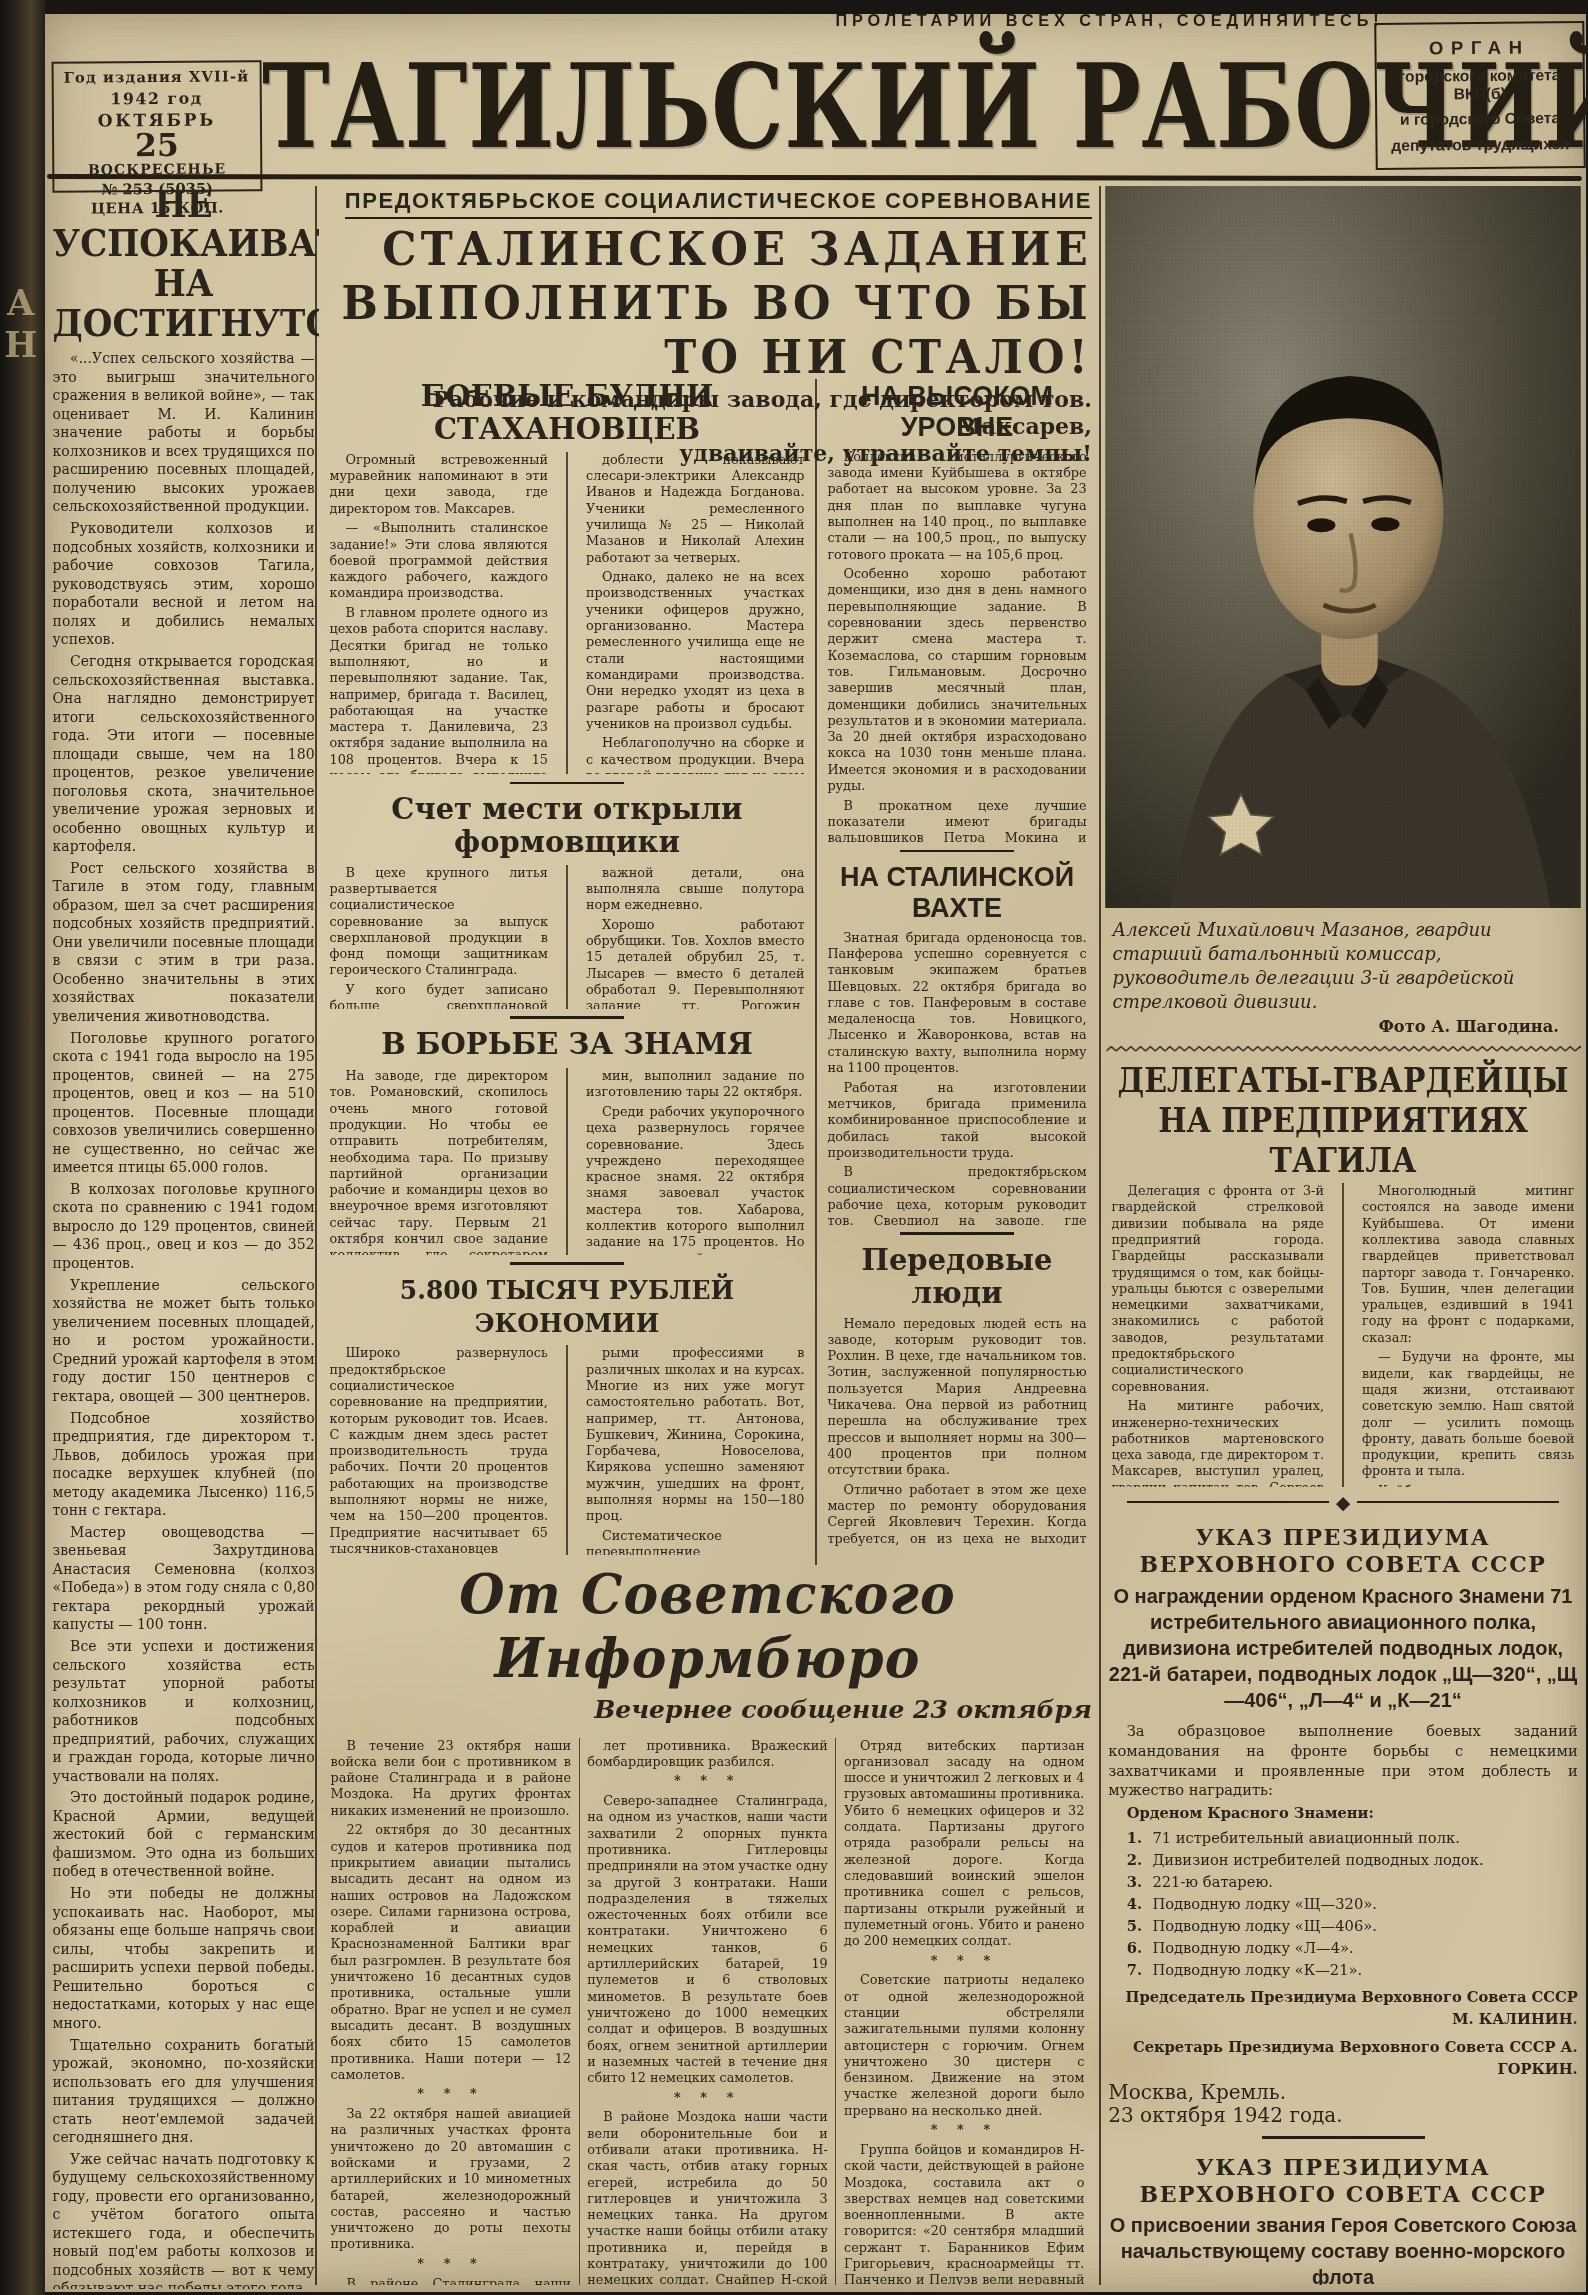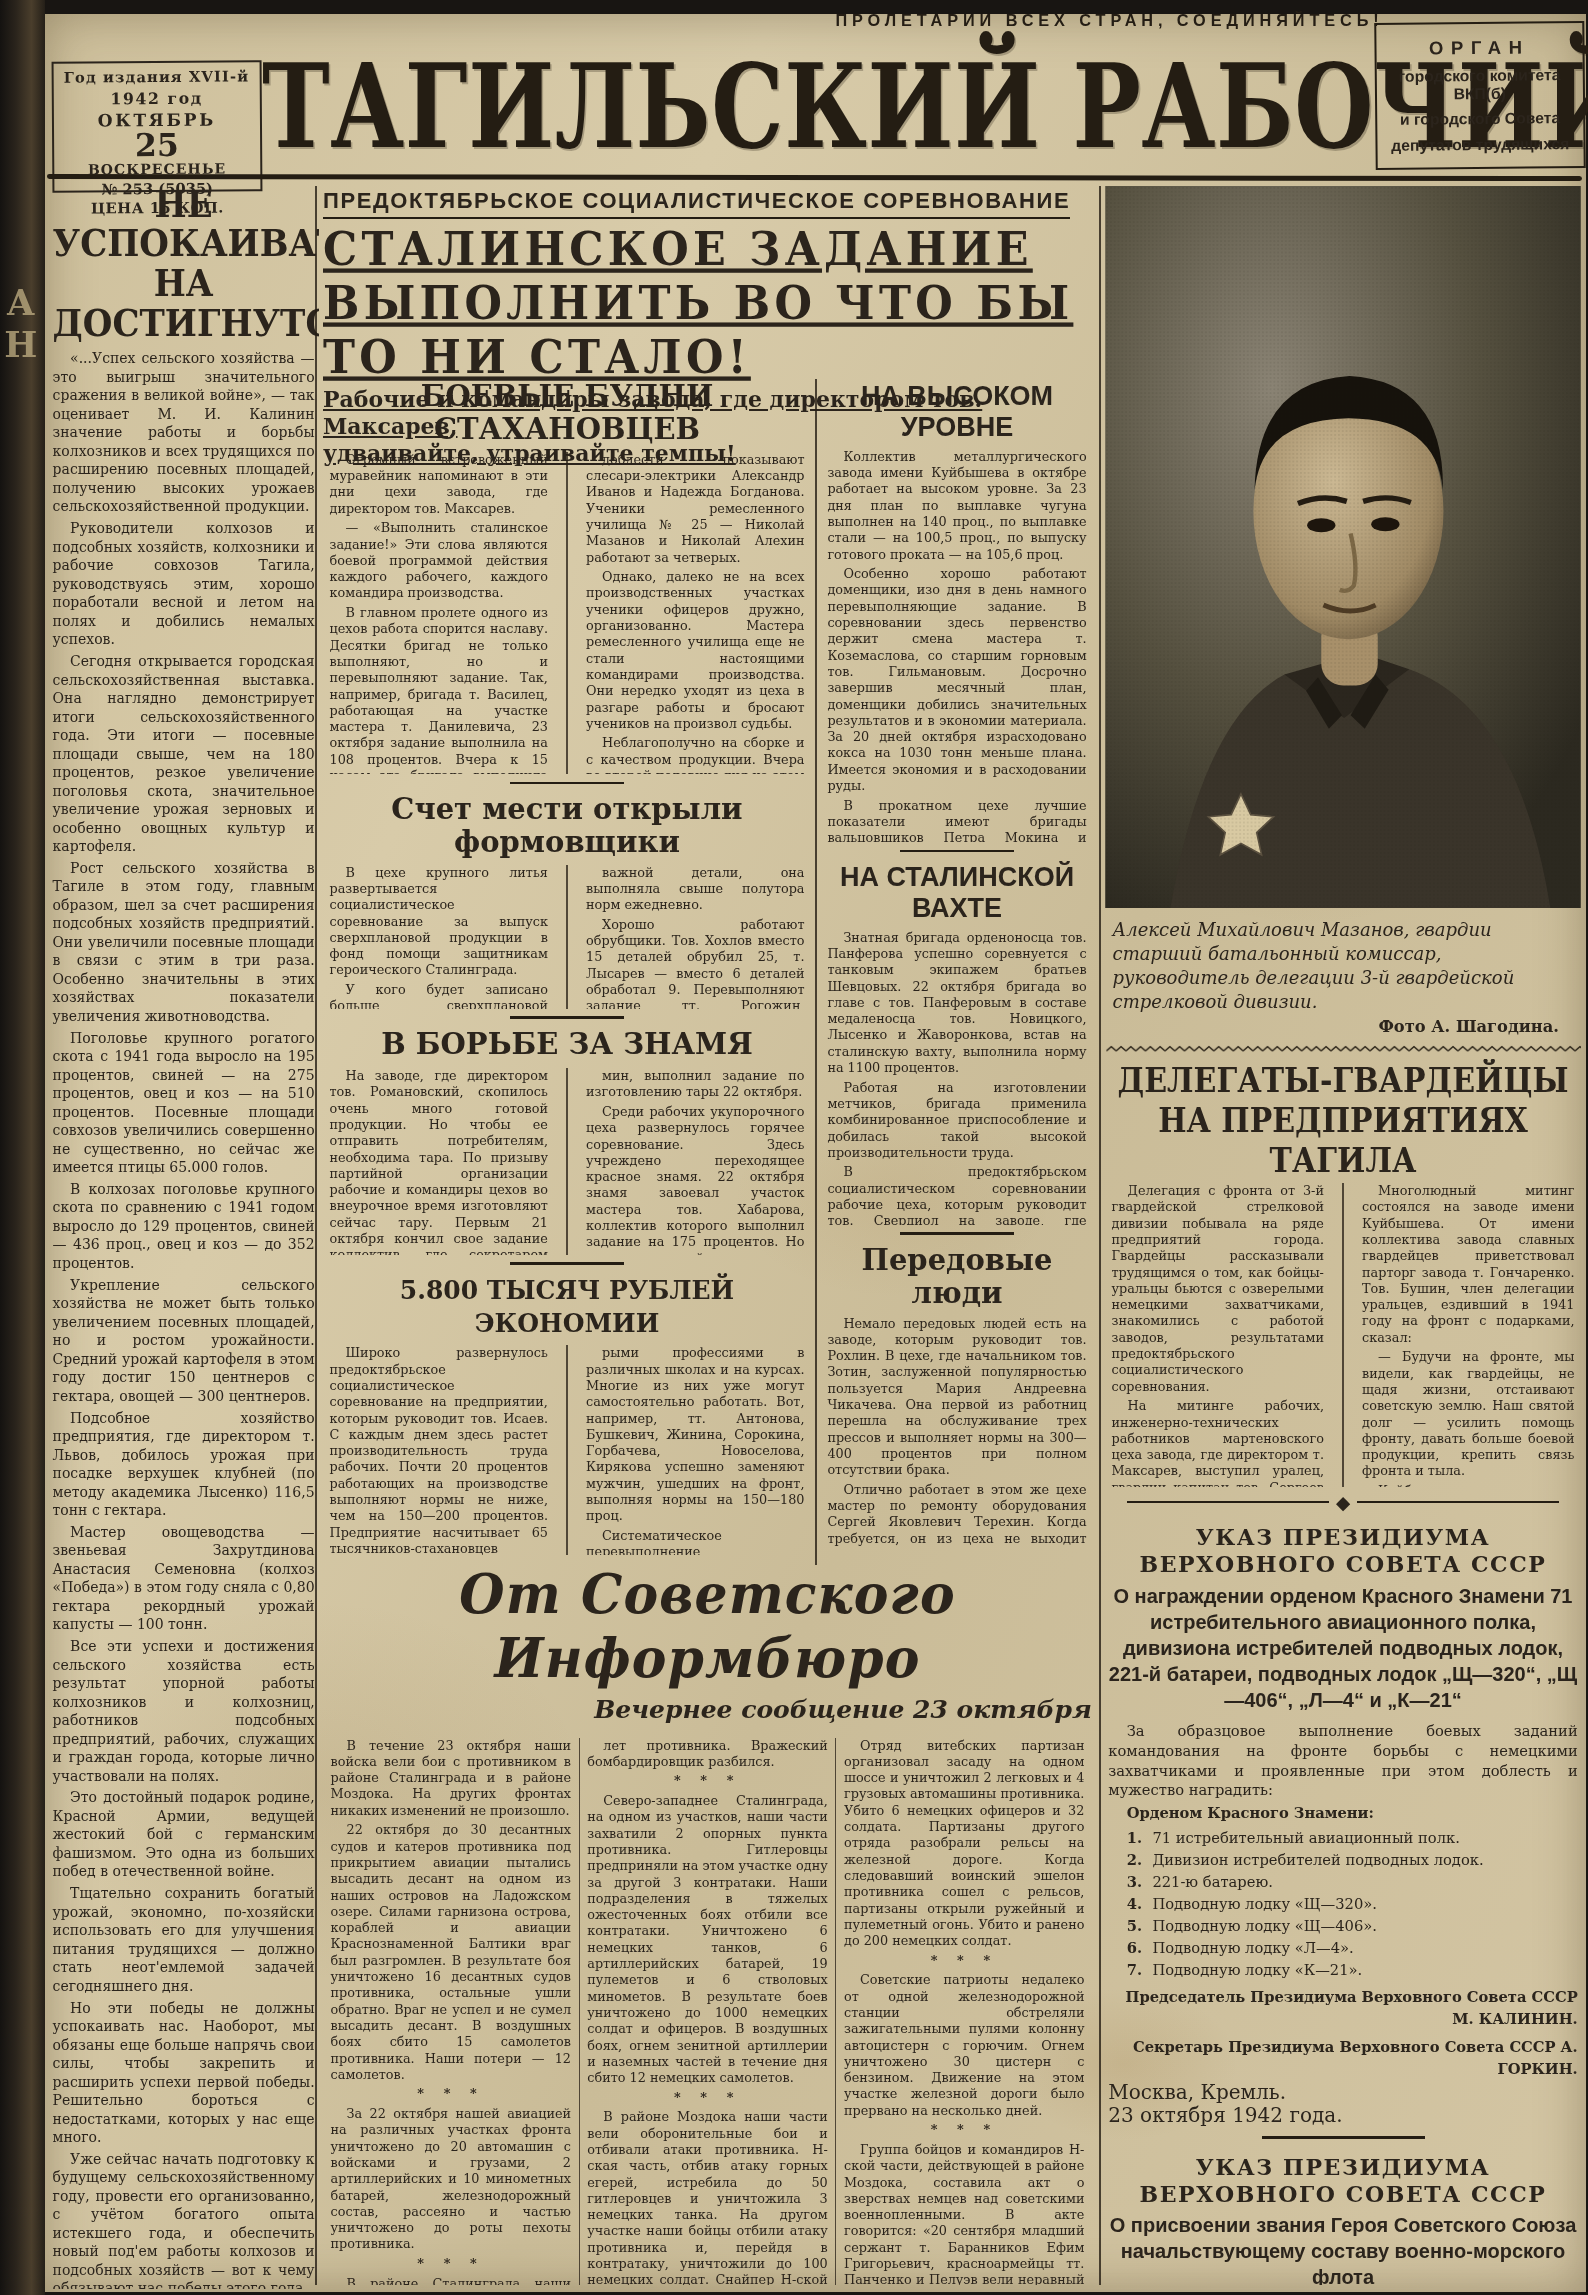--- a/index.html
+++ b/index.html
@@ -48,21 +48,21 @@
   .stars{text-align:center;text-indent:0;letter-spacing:7.6px;font-weight:bold;}
   .body-sm{font-size:12.8px;line-height:16.3px;}
   .body-md{font-size:14px;line-height:18.5px;}
   .hdiv{width:114px;height:2.7px;background:#241d13;margin:7.6px auto;}
   
   .leftcol{position:absolute;left:3.3px;top:172px;width:262px;height:2099px;overflow:hidden;padding:2.2px 4.3px;}
   .leftcol h1{font:bold 34px "DejaVu Serif",serif;text-align:center;line-height:36px;margin:3.3px 0 14px;
     transform:scaleY(1.1);}
   
   .center{position:absolute;left:278px;top:172px;width:769px;height:2099px;}
-  .hblock{position:absolute;left:0;top:0;width:100%;height:189px;text-align:left;text-decoration:underline;}
+  .hblock{position:absolute;left:0;top:0;width:100%;height:189px;text-align:right;}
   .kicker{display:inline-block;font:bold 22px "Liberation Sans",sans-serif;letter-spacing:1.6px;
     border-bottom:2.7px solid #241d13;padding-bottom:3.3px;margin-top:2.2px;}
   .mainhead{font:bold 43px "DejaVu Serif",serif;letter-spacing:4.3px;line-height:50px;margin-top:8.7px;
     transform:scaleY(1.08);}
   .subhead{font:bold 22px "DejaVu Serif",serif;line-height:27px;margin-top:7.6px;}
   .center-left{position:absolute;left:0;top:193px;width:488px;height:1186px;overflow:hidden;}
   .center-right{position:absolute;left:499px;top:193px;width:270px;height:1186px;overflow:hidden;}
   .sec{overflow:hidden;}
   .sec h2{font:bold 29px "DejaVu Serif",serif;text-align:center;margin:2.2px 0 7.6px;line-height:31.5px;
     transform:scaleY(1.05);}
@@ -144,22 +144,22 @@
           <p class="para">Руководители колхозов и подсобных хозяйств, колхозники и рабочие совхозов Тагила, руководствуясь этим, хорошо поработали весной и летом на полях и добились немалых успехов.</p>
           <p class="para">Сегодня открывается городская сельскохозяйственная выставка. Она наглядно демонстрирует итоги сельскохозяйственного года. Эти итоги — посевные площади свыше, чем на 180 процентов, резкое увеличение поголовья скота, значительное увеличение урожая зерновых и особенно овощных культур и картофеля.</p>
           <p class="para">Рост сельского хозяйства в Тагиле в этом году, главным образом, шел за счет расширения подсобных хозяйств предприятий. Они увеличили посевные площади в связи с этим в три раза. Особенно значительны в этих хозяйствах показатели увеличения животноводства.</p>
           <p class="para">Поголовье крупного рогатого скота с 1941 года выросло на 195 процентов, свиней — на 275 процентов, овец и коз — на 510 процентов. Посевные площади совхозов увеличились совершенно не существенно, но сейчас же имеется птицы 65.000 голов.</p>
           <p class="para">В колхозах поголовье крупного скота по сравнению с 1941 годом выросло до 129 процентов, свиней — 436 проц., овец и коз — до 352 процентов.</p>
           <p class="para">Укрепление сельского хозяйства не может быть только увеличением посевных площадей, но и ростом урожайности. Средний урожай картофеля в этом году достиг 150 центнеров с гектара, овощей — 300 центнеров.</p>
           <p class="para">Подсобное хозяйство предприятия, где директором т. Львов, добилось урожая при посадке верхушек клубней (по методу академика Лысенко) 116,5 тонн с гектара.</p>
           <p class="para">Мастер овощеводства — звеньевая Захрутдинова Анастасия Семеновна (колхоз «Победа») в этом году сняла с 0,80 гектара рекордный урожай капусты — 100 тонн.</p>
           <p class="para">Все эти успехи и достижения сельского хозяйства есть результат упорной работы колхозников и колхозниц, работников подсобных предприятий, рабочих, служащих и граждан города, которые лично участвовали на полях.</p>
           <p class="para">Это достойный подарок родине, Красной Армии, ведущей жестокий бой с германским фашизмом. Это одна из больших побед в отечественной войне.</p>
+          <p class="para">Но эти победы не должны успокаивать нас. Наоборот, мы обязаны еще больше напрячь свои силы, чтобы закрепить и расширить успехи первой победы. Решительно бороться с недостатками, которых у нас еще много.</p>
           <p class="para">Тщательно сохранить богатый урожай, экономно, по-хозяйски использовать его для улучшения питания трудящихся — должно стать неот'емлемой задачей сегодняшнего дня.</p>
-          <p class="para">Но эти победы не должны успокаивать нас. Наоборот, мы обязаны еще больше напрячь свои силы, чтобы закрепить и расширить успехи первой победы. Решительно бороться с недостатками, которых у нас еще много.</p>
           <p class="para">Уже сейчас начать подготовку к будущему сельскохозяйственному году, провести его организованно, с учётом богатого опыта истекшего года, и обеспечить новый под'ем работы колхозов и подсобных хозяйств — вот к чему обязывают нас победы этого года.</p>
         </div>
     </div>
 
     <div class="vr" style="left:270px;top:172px;height:2099px;"></div>
 
     <div class="center">
 
       <div class="hblock">
         <span class="kicker">ПРЕДОКТЯБРЬСКОЕ СОЦИАЛИСТИЧЕСКОЕ СОРЕВНОВАНИЕ</span>

